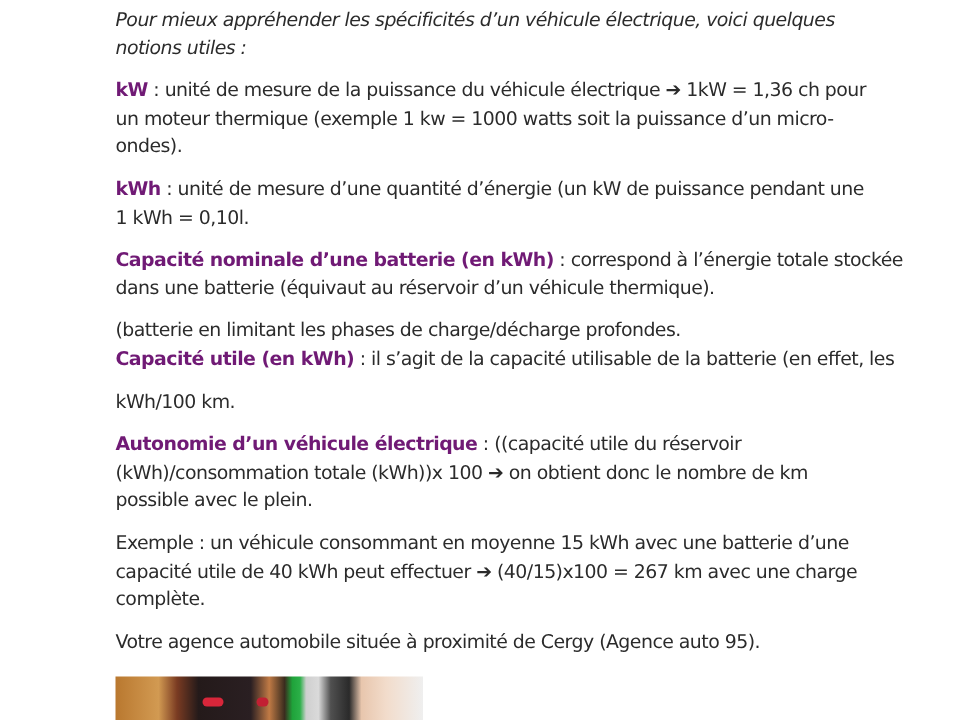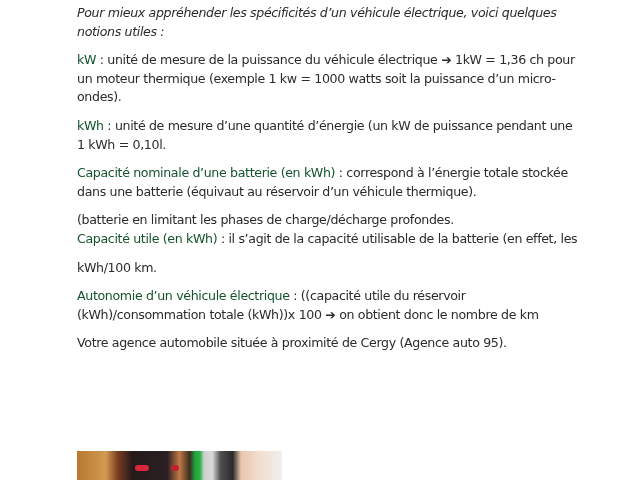--- a/index.html
+++ b/index.html
@@ -5,21 +5,21 @@
     html, body { margin: 0; padding: 0; background: #ffffff; }
     body { width: 640px; height: 480px; overflow: hidden; position: relative; }
     .page {
       position: absolute; left: 77px; top: 0; width: 480px;
       font-family: "DejaVu Sans", sans-serif;
       font-size: 12.6px; line-height: 18.6px; color: #2b2b2b;
       letter-spacing: -0.35px;
     }
     .para { margin: 0 0 10px 0; }
     .para:first-child { margin-top: 4px; font-style: italic; }
-    .term { font-weight: normal; color: #14532d; }
+    .term { font-weight: bold; color: #701a75; }
     .arrow { font-weight: bold; }
     .line { display: block; white-space: nowrap; }
     .photo {
       position: absolute; left: 77px; top: 451px; width: 205px; height: 29px;
       overflow: hidden;
       background: linear-gradient(90deg, #b9782f 0%, #d29a52 14%, #7a3b22 20%, #241a1a 27%, #2a1f22 44%, #c07a45 50%, #3a2c1e 55%, #1fa23a 57.5%, #2bb048 60%, #cfcfcf 62%, #dadada 66%, #505050 70%, #2a2a2a 76%, #e8c6ad 80%, #f2dccb 88%, #efefef 100%);
     }
     .photo .tail { position: absolute; left: 58px; top: 14px; width: 14px; height: 6px; background: #d8263a; border-radius: 3px; }
     .photo .tail2 { position: absolute; left: 94px; top: 14px; width: 8px; height: 6px; background: #c22033; border-radius: 3px; }
   </style>
@@ -53,22 +53,28 @@
     <span class="line"><span class="term">Capacité utile (en kWh)</span><span> : il s’agit de la capacité utilisable de la batterie (en effet, les</span></span>
   </p>
 
   <p class="para">
     <span class="line">kWh/100 km.</span>
   </p>
 
   <p class="para">
     <span class="line"><span class="term">Autonomie d’un véhicule électrique</span><span> : ((capacité utile du réservoir</span></span>
     <span class="line"><span>(kWh)/consommation totale (kWh))x 100 </span><span class="arrow">➔</span><span> on obtient donc le nombre de km</span></span>
+    <span class="line">possible avec le plein.</span>
   </p>
 
+  <p class="para">
+    <span class="line">Exemple : un véhicule consommant en moyenne 15 kWh avec une batterie d’une</span>
+    <span class="line"><span>capacité utile de 40 kWh peut effectuer </span><span class="arrow">➔</span><span> (40/15)x100 = 267 km avec une charge</span></span>
+    <span class="line">complète.</span>
+  </p>
 
   <p class="para">Votre agence automobile située à proximité de Cergy (Agence auto 95).</p>
 </div>
 
 <div class="photo">
   <div class="tail"></div>
   <div class="tail2"></div>
 </div>
 
 </body></html>

